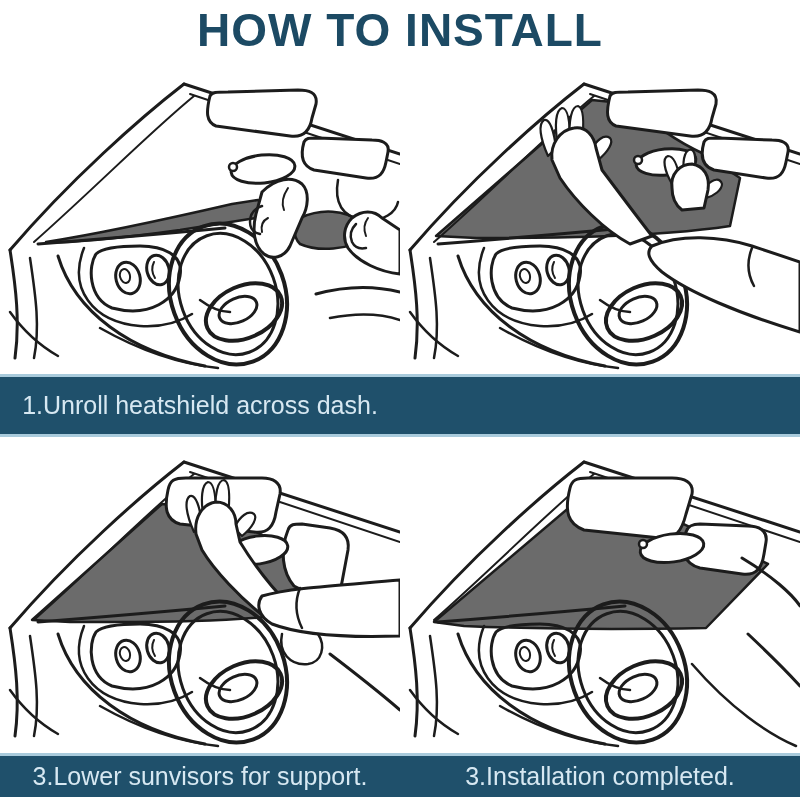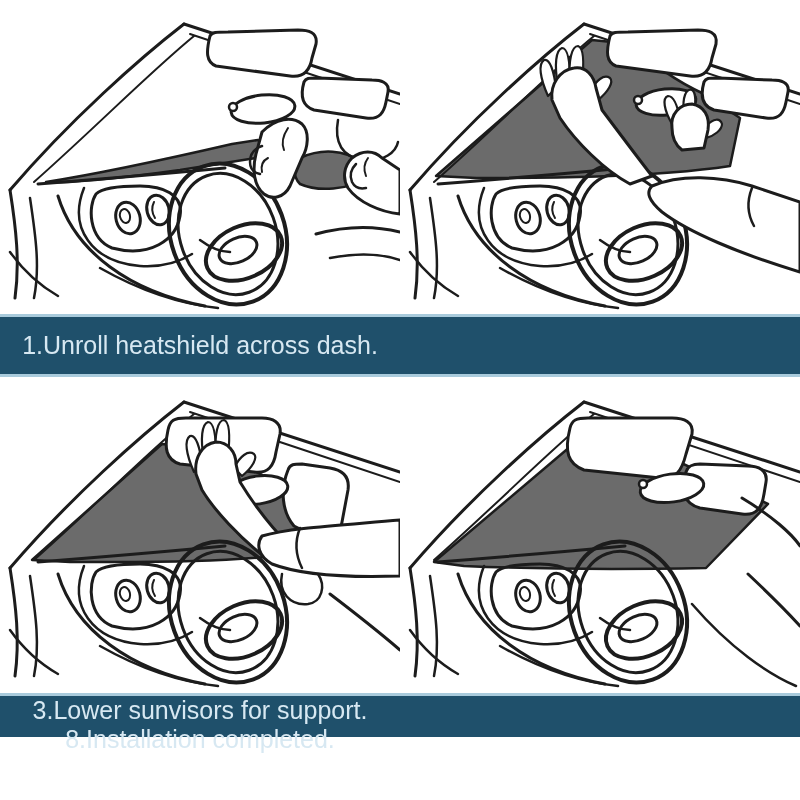--- a/index.html
+++ b/index.html
@@ -14,37 +14,38 @@
   .row{display:flex;}
   .panel{width:400px;position:relative;}
   .row.top .panel{height:314px;}
   .row.bottom .panel{height:316px;}
   .panel svg{display:block;width:400px;height:100%;}
   .band{
     display:flex;background:#1f506b;
     border-top:3px solid #a9cbdc;box-sizing:border-box;
   }
   .band.top{height:63px;border-bottom:3px solid #a9cbdc;}
-  .band.bottom{height:44px;flex-direction:column;}
+  .band.bottom{height:44px;}
   .caption{
     width:50%;display:flex;align-items:center;justify-content:center;
     color:#d7e8f2;font-size:25px;white-space:nowrap;
   }
   
   .ln{fill:none;stroke:#1c1c1c;stroke-linecap:round;stroke-linejoin:round;}
   .w4{stroke-width:4;} .w3{stroke-width:3;} .w25{stroke-width:2.5;} .w2{stroke-width:2;}
   .shade{fill:#6b6b6b;stroke:#1c1c1c;stroke-width:2.5;stroke-linejoin:round;}
   .white{fill:#ffffff;stroke:#1c1c1c;stroke-width:3;stroke-linejoin:round;stroke-linecap:round;}
   .finger{fill:#ffffff;stroke:#1c1c1c;stroke-width:2.2;stroke-linejoin:round;stroke-linecap:round;}
 </style>
 </head>
 <body>
 
 <div class="page">
 
+  <div class="title">HOW TO INSTALL</div>
 
   <svg width="0" height="0" style="position:absolute">
     <defs>
       <g id="car-base">
         <path class="ln w3" d="M184,24 C140,58 70,120 10,190"></path>
         <path class="ln w2" d="M194,36 C150,72 95,128 34,182"></path>
         <path class="ln w3" d="M184,24 L400,94"></path>
         <path class="ln w2" d="M190,34 L400,104"></path>
         <path class="ln w3" d="M10,190 C16,228 20,262 15,298"></path>
         <path class="ln w25" d="M10,252 Q30,280 58,296"></path>
@@ -148,16 +149,16 @@
         <circle class="white" cx="243" cy="106" r="4" style="stroke-width:2.5"></circle>
         <path class="ln w3" d="M342,120 C372,138 392,156 400,168"></path>
         <path class="ln w3" d="M348,196 Q382,228 400,248"></path>
         <path class="ln w25" d="M292,226 C330,270 368,296 396,308"></path>
       </svg>
     </div>
   </div>
 
   <div class="band bottom">
     <div class="caption">3.Lower sunvisors for support.</div>
-    <div class="caption">8.Installation completed.</div>
+    <div class="caption">3.Installation completed.</div>
   </div>
 
 </div>
 
 </body></html>

